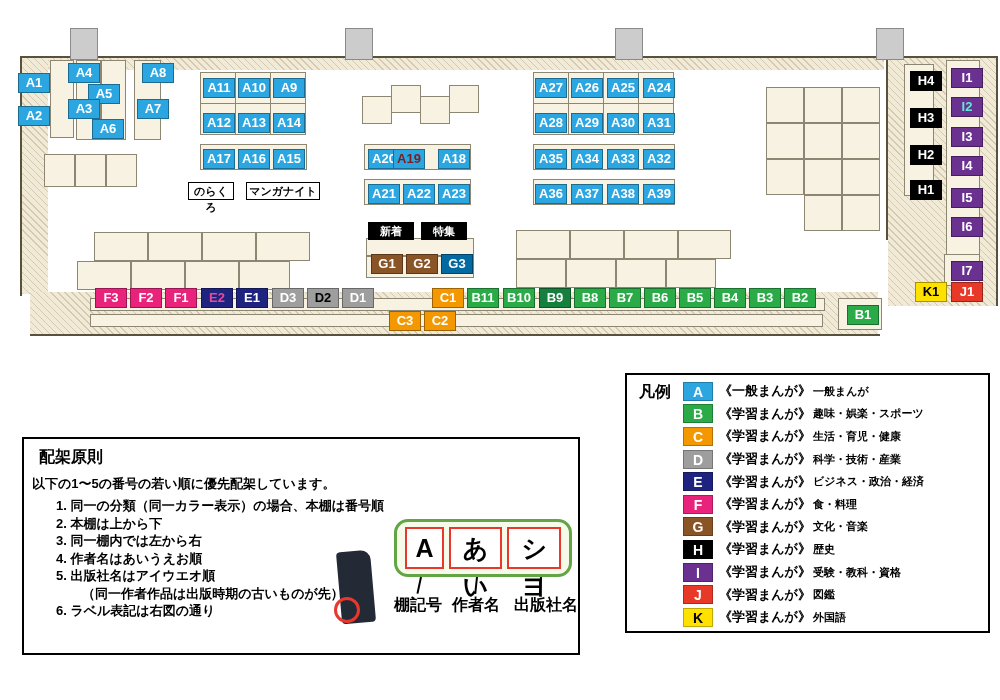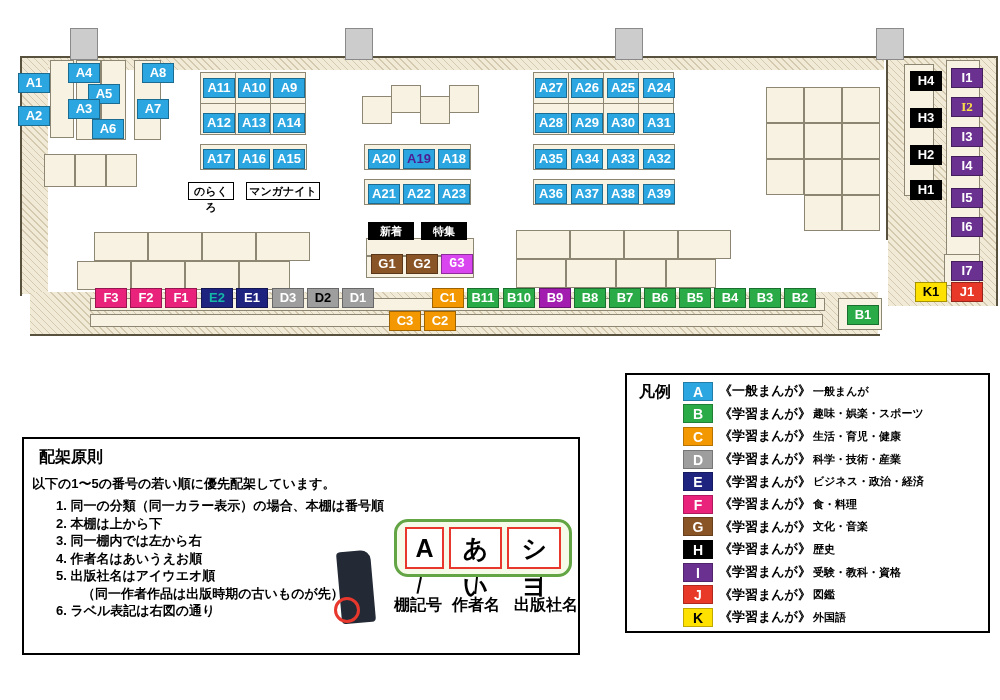--- a/index.html
+++ b/index.html
@@ -152,64 +152,64 @@
       <div class="mlabel" style="left: 607px; top: 78px; background: rgb(44, 166, 224); color: rgb(255, 255, 255);">A25</div>
       <div class="mlabel" style="left: 643px; top: 78px; background: rgb(44, 166, 224); color: rgb(255, 255, 255);">A24</div>
       <div class="mlabel" style="left: 535px; top: 113px; background: rgb(44, 166, 224); color: rgb(255, 255, 255);">A28</div>
       <div class="mlabel" style="left: 571px; top: 113px; background: rgb(44, 166, 224); color: rgb(255, 255, 255);">A29</div>
       <div class="mlabel" style="left: 607px; top: 113px; background: rgb(44, 166, 224); color: rgb(255, 255, 255);">A30</div>
       <div class="mlabel" style="left: 643px; top: 113px; background: rgb(44, 166, 224); color: rgb(255, 255, 255);">A31</div>
       <div class="mlabel" style="left: 203px; top: 149px; background: rgb(44, 166, 224); color: rgb(255, 255, 255);">A17</div>
       <div class="mlabel" style="left: 238px; top: 149px; background: rgb(44, 166, 224); color: rgb(255, 255, 255);">A16</div>
       <div class="mlabel" style="left: 273px; top: 149px; background: rgb(44, 166, 224); color: rgb(255, 255, 255);">A15</div>
       <div class="mlabel" style="left: 368px; top: 149px; background: rgb(44, 166, 224); color: rgb(255, 255, 255);">A20</div>
-      <div class="mlabel" style="left: 403px; top: 149px; background: rgb(44, 166, 224); color: #4c1d95;">A19</div>
+      <div class="mlabel" style="left: 393px; top: 149px; background: rgb(44, 166, 224); color: #7f1d1d;">A19</div>
       <div class="mlabel" style="left: 438px; top: 149px; background: rgb(44, 166, 224); color: rgb(255, 255, 255);">A18</div>
       <div class="mlabel" style="left: 535px; top: 149px; background: rgb(44, 166, 224); color: rgb(255, 255, 255);">A35</div>
       <div class="mlabel" style="left: 571px; top: 149px; background: rgb(44, 166, 224); color: rgb(255, 255, 255);">A34</div>
       <div class="mlabel" style="left: 607px; top: 149px; background: rgb(44, 166, 224); color: rgb(255, 255, 255);">A33</div>
       <div class="mlabel" style="left: 643px; top: 149px; background: rgb(44, 166, 224); color: rgb(255, 255, 255);">A32</div>
       <div class="mlabel" style="left: 368px; top: 184px; background: rgb(44, 166, 224); color: rgb(255, 255, 255);">A21</div>
       <div class="mlabel" style="left: 403px; top: 184px; background: rgb(44, 166, 224); color: rgb(255, 255, 255);">A22</div>
       <div class="mlabel" style="left: 438px; top: 184px; background: rgb(44, 166, 224); color: rgb(255, 255, 255);">A23</div>
       <div class="mlabel" style="left: 535px; top: 184px; background: rgb(44, 166, 224); color: rgb(255, 255, 255);">A36</div>
       <div class="mlabel" style="left: 571px; top: 184px; background: rgb(44, 166, 224); color: rgb(255, 255, 255);">A37</div>
       <div class="mlabel" style="left: 607px; top: 184px; background: rgb(44, 166, 224); color: rgb(255, 255, 255);">A38</div>
       <div class="mlabel" style="left: 643px; top: 184px; background: rgb(44, 166, 224); color: rgb(255, 255, 255);">A39</div>
       <div class="mlabel" style="left: 371px; top: 254px; background: rgb(138, 85, 38); color: rgb(255, 255, 255);">G1</div>
       <div class="mlabel" style="left: 406px; top: 254px; background: rgb(138, 85, 38); color: rgb(255, 255, 255);">G2</div>
-      <div class="mlabel" style="left: 441px; top: 254px; background: #d946ef; color: rgb(255, 255, 255); font-family: Liberation Mono, monospace;">G3</div>
+      <div class="mlabel" style="left: 441px; top: 254px; background: #0369a1; color: rgb(255, 255, 255);">G3</div>
       <div class="mlabel" style="left: 95px; top: 288px; background: rgb(233, 34, 124); color: rgb(255, 255, 255);">F3</div>
       <div class="mlabel" style="left: 130px; top: 288px; background: rgb(233, 34, 124); color: rgb(255, 255, 255);">F2</div>
       <div class="mlabel" style="left: 165px; top: 288px; background: rgb(233, 34, 124); color: rgb(255, 255, 255);">F1</div>
-      <div class="mlabel" style="left: 201px; top: 288px; background: rgb(30, 35, 128); color: #14b8a6;">E2</div>
+      <div class="mlabel" style="left: 201px; top: 288px; background: rgb(30, 35, 128); color: #ec4899;">E2</div>
       <div class="mlabel" style="left: 236px; top: 288px; background: rgb(30, 35, 128); color: rgb(255, 255, 255);">E1</div>
       <div class="mlabel" style="left: 272px; top: 288px; background: rgb(158, 158, 159); color: rgb(255, 255, 255);">D3</div>
       <div class="mlabel" style="left: 307px; top: 288px; background: rgb(158, 158, 159); color: #000000;">D2</div>
       <div class="mlabel" style="left: 342px; top: 288px; background: rgb(158, 158, 159); color: rgb(255, 255, 255);">D1</div>
       <div class="mlabel" style="left: 432px; top: 288px; background: rgb(243, 152, 0); color: rgb(255, 255, 255);">C1</div>
       <div class="mlabel" style="left: 467px; top: 288px; background: rgb(42, 171, 71); color: rgb(255, 255, 255);">B11</div>
       <div class="mlabel" style="left: 503px; top: 288px; background: rgb(42, 171, 71); color: rgb(255, 255, 255);">B10</div>
-      <div class="mlabel" style="left: 539px; top: 288px; background: #a21caf; color: rgb(255, 255, 255);">B9</div>
+      <div class="mlabel" style="left: 539px; top: 288px; background: #15803d; color: rgb(255, 255, 255);">B9</div>
       <div class="mlabel" style="left: 574px; top: 288px; background: rgb(42, 171, 71); color: rgb(255, 255, 255);">B8</div>
       <div class="mlabel" style="left: 609px; top: 288px; background: rgb(42, 171, 71); color: rgb(255, 255, 255);">B7</div>
       <div class="mlabel" style="left: 644px; top: 288px; background: rgb(42, 171, 71); color: rgb(255, 255, 255);">B6</div>
       <div class="mlabel" style="left: 679px; top: 288px; background: rgb(42, 171, 71); color: rgb(255, 255, 255);">B5</div>
       <div class="mlabel" style="left: 714px; top: 288px; background: rgb(42, 171, 71); color: rgb(255, 255, 255);">B4</div>
       <div class="mlabel" style="left: 749px; top: 288px; background: rgb(42, 171, 71); color: rgb(255, 255, 255);">B3</div>
       <div class="mlabel" style="left: 784px; top: 288px; background: rgb(42, 171, 71); color: rgb(255, 255, 255);">B2</div>
       <div class="mlabel" style="left: 389px; top: 311px; background: rgb(243, 152, 0); color: rgb(255, 255, 255);">C3</div>
       <div class="mlabel" style="left: 424px; top: 311px; background: rgb(243, 152, 0); color: rgb(255, 255, 255);">C2</div>
       <div class="mlabel" style="left: 847px; top: 305px; background: rgb(42, 171, 71); color: rgb(255, 255, 255);">B1</div>
       <div class="mlabel" style="left: 910px; top: 71px; background: rgb(0, 0, 0); color: rgb(255, 255, 255);">H4</div>
       <div class="mlabel" style="left: 910px; top: 108px; background: rgb(0, 0, 0); color: rgb(255, 255, 255);">H3</div>
       <div class="mlabel" style="left: 910px; top: 145px; background: rgb(0, 0, 0); color: rgb(255, 255, 255);">H2</div>
       <div class="mlabel" style="left: 910px; top: 180px; background: rgb(0, 0, 0); color: rgb(255, 255, 255);">H1</div>
       <div class="mlabel" style="left: 951px; top: 68px; background: rgb(106, 49, 144); color: rgb(255, 255, 255);">I1</div>
-      <div class="mlabel" style="left: 951px; top: 97px; background: rgb(106, 49, 144); color: #fde047; font-family: Liberation Serif, serif;">I2</div>
+      <div class="mlabel" style="left: 951px; top: 97px; background: rgb(106, 49, 144); color: #5eead4;">I2</div>
       <div class="mlabel" style="left: 951px; top: 127px; background: rgb(106, 49, 144); color: rgb(255, 255, 255);">I3</div>
       <div class="mlabel" style="left: 951px; top: 156px; background: rgb(106, 49, 144); color: rgb(255, 255, 255);">I4</div>
       <div class="mlabel" style="left: 951px; top: 188px; background: rgb(106, 49, 144); color: rgb(255, 255, 255);">I5</div>
       <div class="mlabel" style="left: 951px; top: 217px; background: rgb(106, 49, 144); color: rgb(255, 255, 255);">I6</div>
       <div class="mlabel" style="left: 951px; top: 261px; background: rgb(106, 49, 144); color: rgb(255, 255, 255);">I7</div>
       <div class="mlabel" style="left: 915px; top: 282px; background: rgb(255, 225, 0); color: rgb(0, 0, 0);">K1</div>
       <div class="mlabel" style="left: 951px; top: 282px; background: rgb(232, 56, 40); color: rgb(255, 255, 255);">J1</div>
       <div class="tlabel white" style="left: 188px; top: 182px; width: 46px;">のらくろ</div>
       <div class="tlabel white" style="left: 246px; top: 182px; width: 74px;">マンガナイト</div>
       <div class="tlabel black" style="left: 368px; top: 222px; width: 46px;">新着</div>

